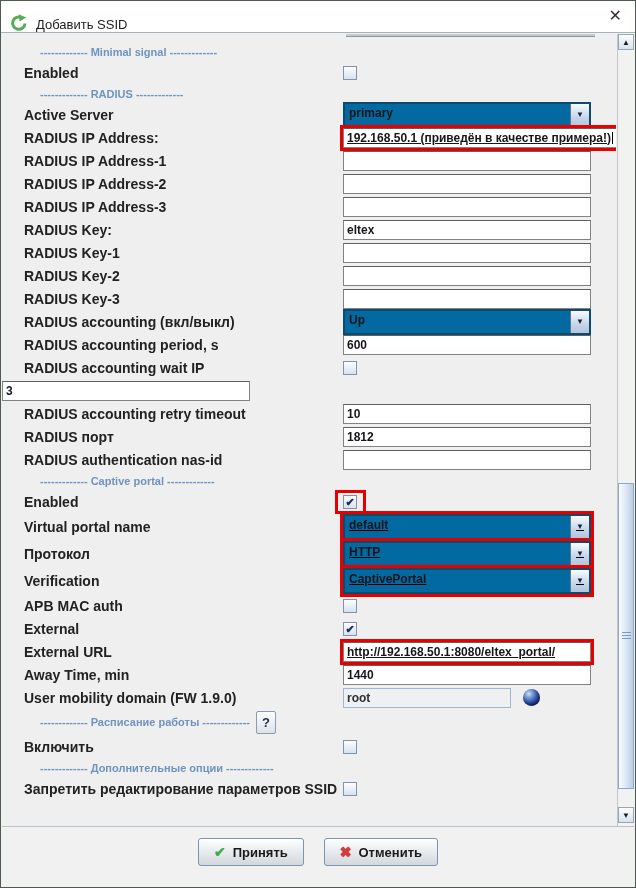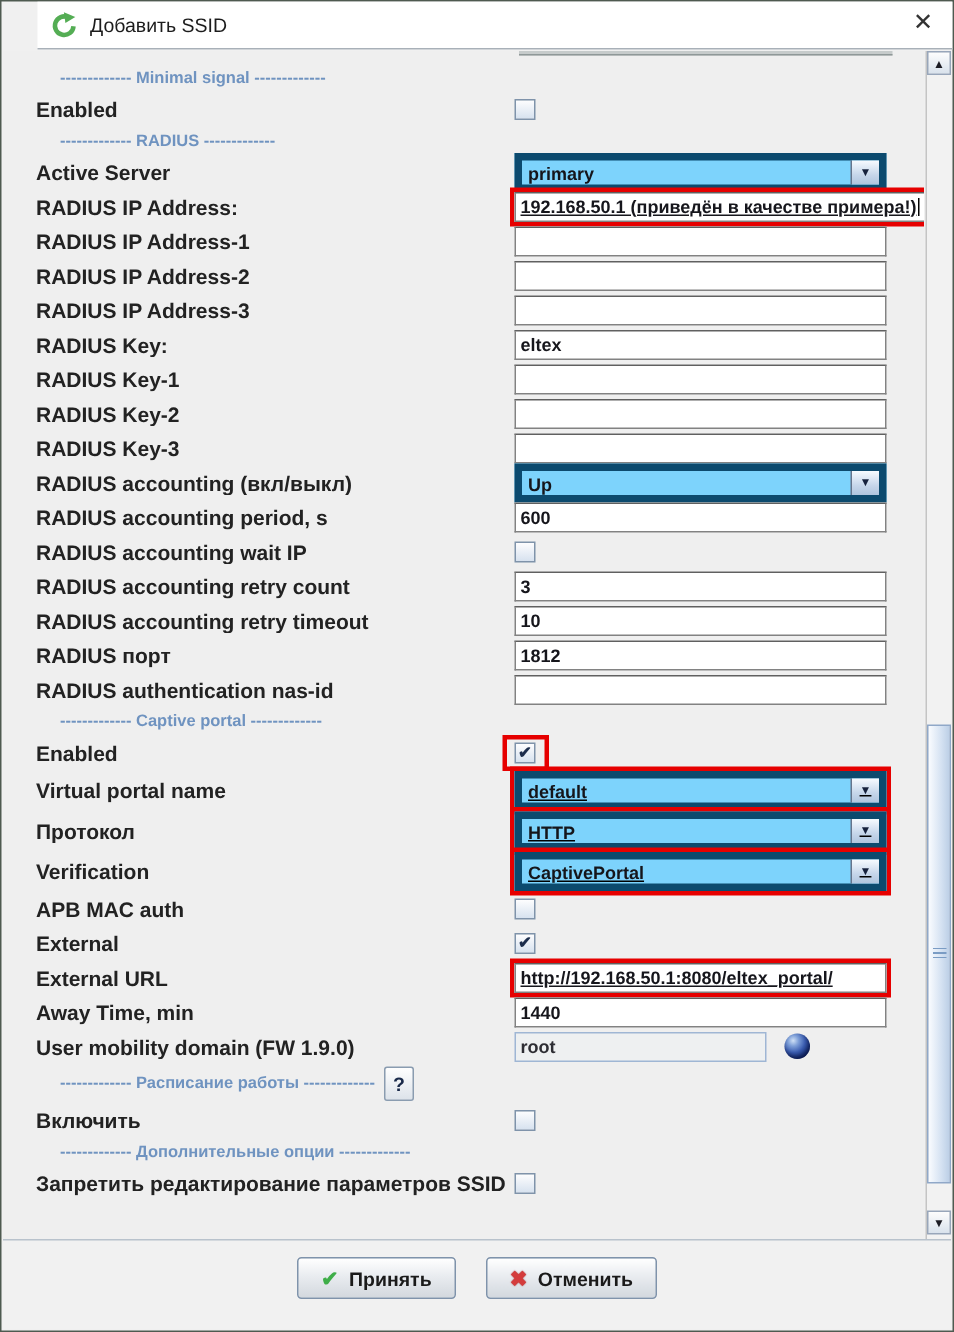--- a/index.html
+++ b/index.html
@@ -1,18 +1,18 @@
 <!DOCTYPE html>
 <html><head>
 <meta charset="utf-8">
 <style>
   html,body{margin:0;padding:0;background:#888;}
   *{box-sizing:border-box;font-family:"Liberation Sans", sans-serif;}
   .window{position:relative;width:636px;height:888px;background:#f0f0f0;border:1px solid #4e5a50;overflow:hidden;}
-  .titlebar{height:32px;background:#ffffff;border-bottom:1px solid #a8b0b8;display:flex;align-items:center;position:relative;margin-left:24px;}
+  .titlebar{height:32px;background:#ffffff;border-bottom:1px solid #a8b0b8;display:flex;align-items:flex-end;position:relative;}
   .app-icon{width:18px;height:18px;margin-left:9px;display:flex;}
   .title{margin-left:8px;font-size:13px;color:#1c1c1c;}
   .close{position:absolute;right:13px;top:5px;font-size:16px;color:#333;line-height:20px;cursor:default;}
 
   .content{position:absolute;top:33px;left:1px;right:19px;bottom:61px;background:#efefef;overflow:hidden;padding-top:8px;}
   .remnant{position:absolute;top:0;left:344px;width:249px;height:3px;background:#c6cbcb;border-bottom:1px solid #8f9898;}
 
   .row{display:flex;align-items:center;position:relative;}
   .row-field{height:23px;}
   .row-checkbox{height:23px;}
@@ -20,21 +20,21 @@
   .row-section.has-help{height:26px;}
   .row.grouped{height:27px;}
   .lbl{flex:1;margin-left:22px;font-size:14px;font-weight:bold;color:#222;white-space:nowrap;overflow:hidden;}
   .section-label{margin-left:38px;font-size:11px;font-weight:bold;color:#6f93c0;white-space:nowrap;}
   .cell{width:248px;margin-right:25px;display:flex;align-items:center;position:relative;}
 
   .tfield{flex:1;height:20px;background:#fff;border:1px solid #828282;border-top-color:#606060;padding:1px 3px;font-size:12px;font-weight:bold;color:#16161c;line-height:16px;overflow:hidden;white-space:nowrap;}
   .tfield.disabled{flex:none;width:168px;background:#eef0f1;border:1px solid #9fb6d4;color:#2e2e34;}
   .caret{display:inline-block;width:1px;height:12px;background:#000;margin-left:1px;vertical-align:-2px;}
 
-  .combo{flex:1;height:26px;border:5px solid #0c4a6e;display:flex;background:#7dd3fc;}
+  .combo{flex:1;height:26px;border:2px solid #0c4a6e;display:flex;background:#0369a1;}
   .cval{flex:1;font-size:12px;font-weight:bold;color:#15151a;padding-left:4px;line-height:19px;overflow:hidden;white-space:nowrap;}
   .cbtn{width:19px;border-left:1px solid #66758c;background:linear-gradient(#f7fbff,#c6d6ea 60%,#b0c5de);display:flex;align-items:center;justify-content:center;font-size:8px;color:#16213c;}
 
   .checkbox{width:14px;height:14px;border:1px solid #7f93aa;background:linear-gradient(#fdfdfe,#d7e2ef);font-size:11px;line-height:12px;text-align:center;color:#1c2d4c;font-weight:bold;}
 
   .redwrap{flex:1;display:flex;border:3px solid #e60000;margin:-3px;}
   .redwrap .tfield,.redwrap .combo{flex:1;text-decoration:underline;}
   .red-cbwrap{display:inline-flex;border:3px solid #e60000;padding:2px 6px 2px 5px;margin:-5px 0 -5px -8px;}
 
   .globe{width:17px;height:17px;border-radius:50%;margin-left:12px;flex:none;
@@ -161,21 +161,20 @@
             <div class="tfield">600</div>
           </div>
         </div>
         <div class="row row-checkbox">
           <div class="lbl">RADIUS accounting wait IP</div>
           <div class="cell">
             <div class="checkbox"></div>
           </div>
         </div>
         <div class="row row-field">
-          <div class="lbl">RADIUS accounting retry count</div>
           <div class="cell">
             <div class="tfield">3</div>
           </div>
         </div>
         <div class="row row-field">
           <div class="lbl">RADIUS accounting retry timeout</div>
           <div class="cell">
             <div class="tfield">10</div>
           </div>
         </div>

